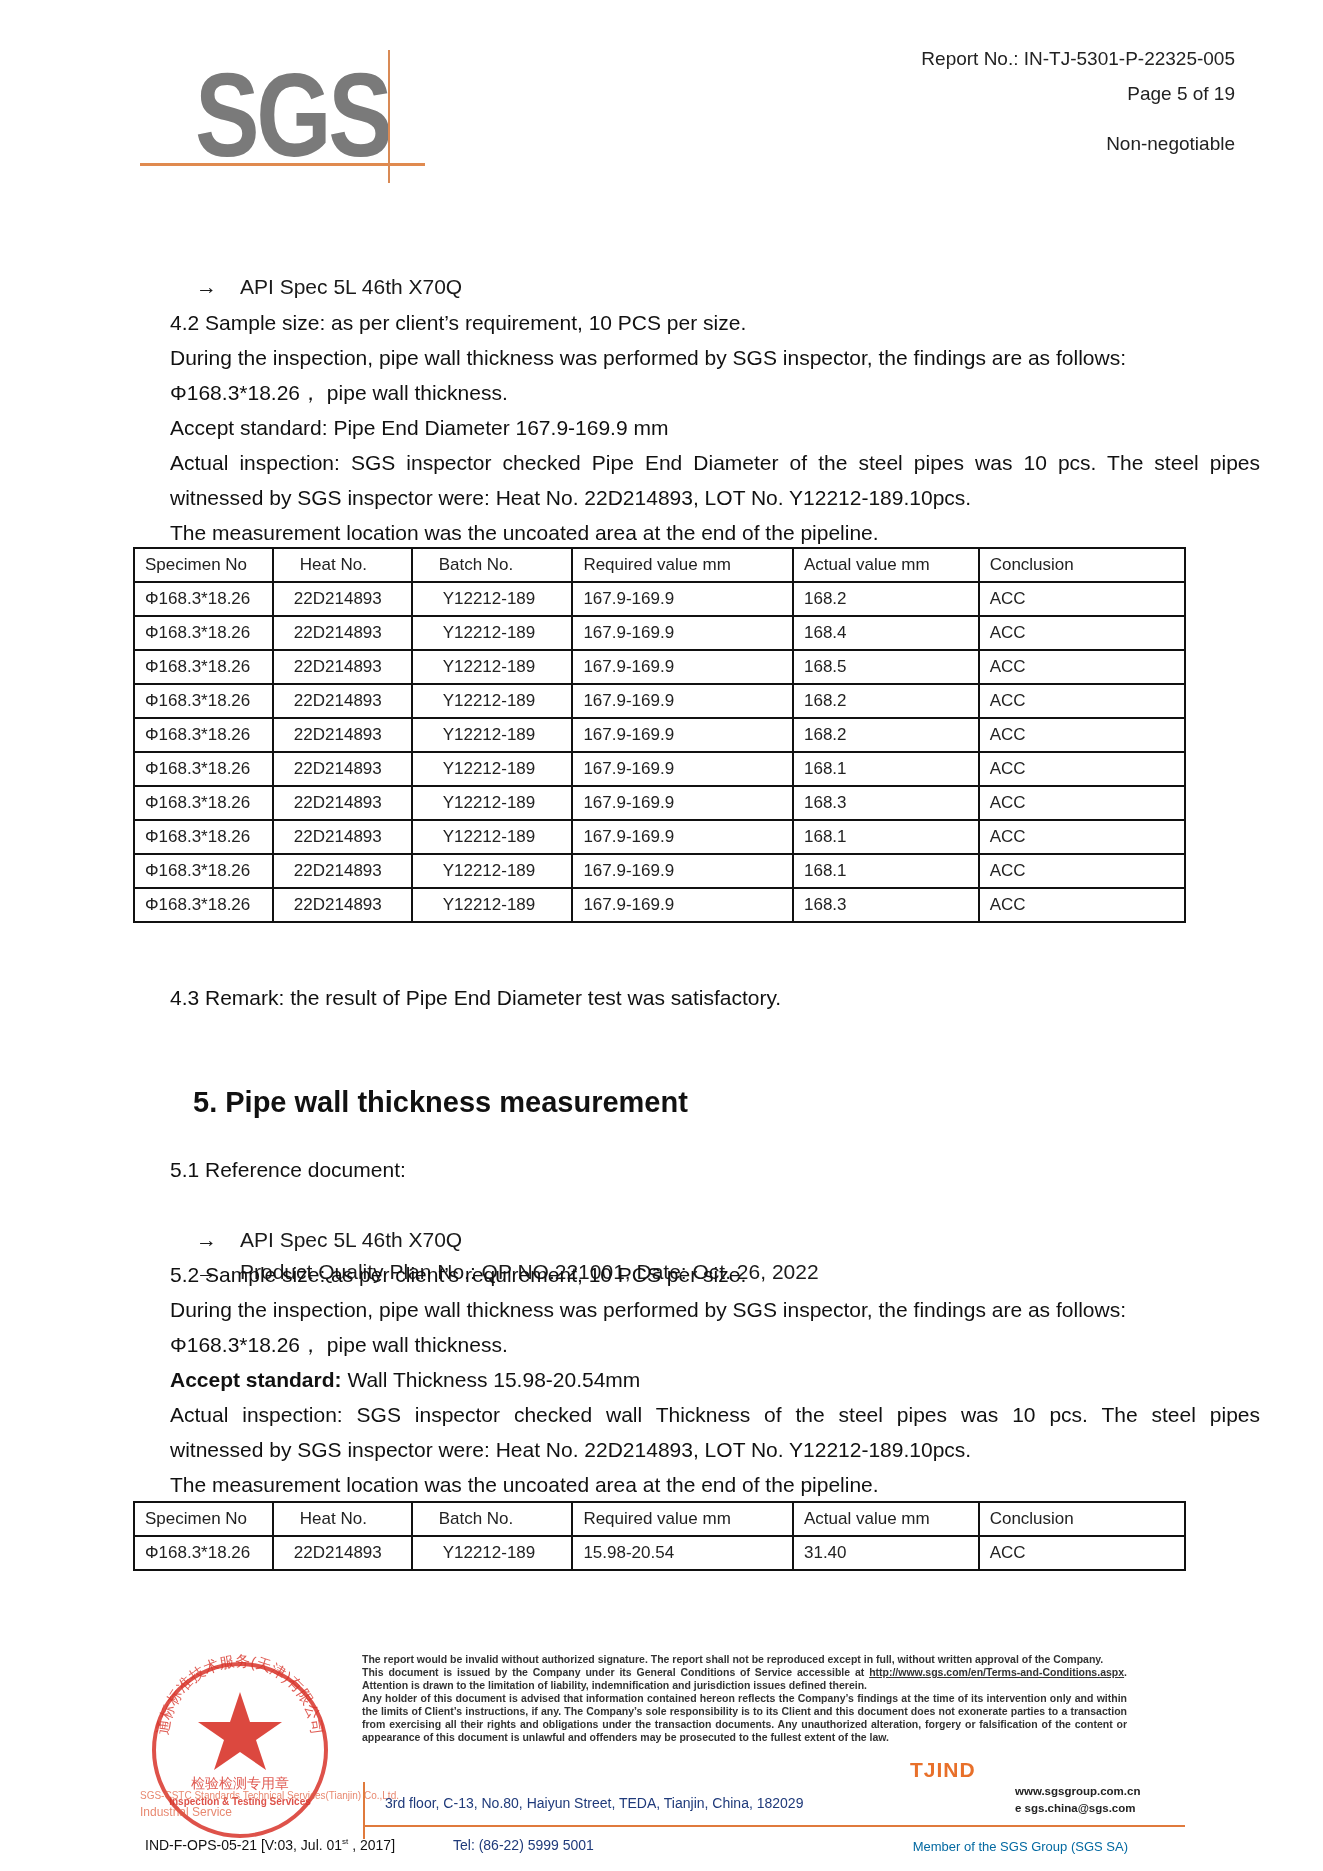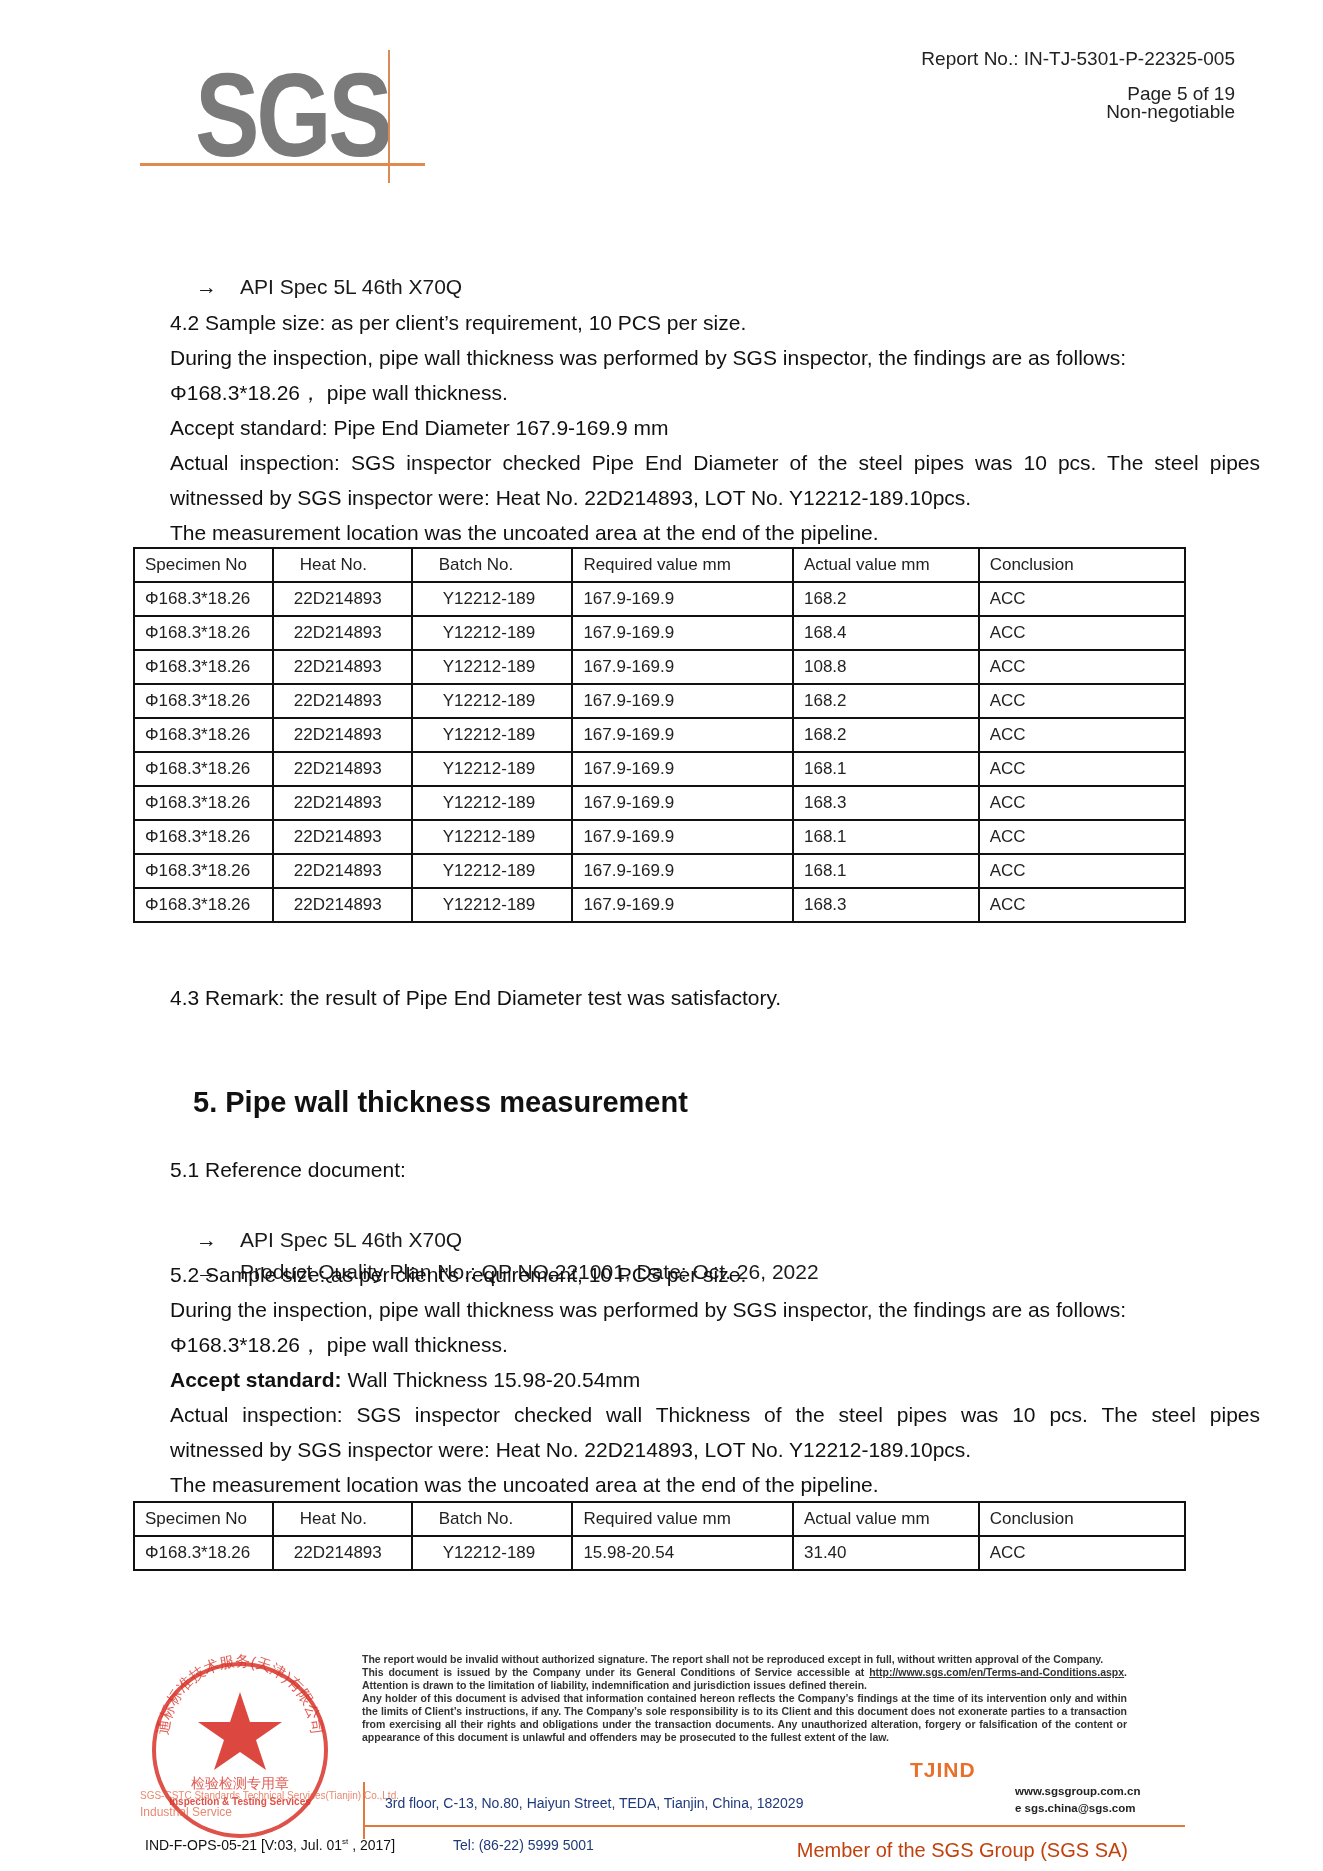--- a/index.html
+++ b/index.html
@@ -10,21 +10,21 @@
   
   .logo { left:140px; top:48px; width:290px; height:140px; }
   .logo-text { position:absolute; left:55px; top:8px; font-family:"Liberation Sans", sans-serif;
                font-weight:bold; font-size:118px; letter-spacing:-4px; color:#7a7a7a;
                transform:scaleX(0.82); transform-origin:left top; line-height:1; }
   .logo-hline { position:absolute; left:0; top:115px; width:285px; height:3px; background:#e08a4f; }
   .logo-vline { position:absolute; left:248px; top:2px; width:2px; height:133px; background:#d98a55; }
 
   
   .hdr { right:88px; text-align:right; font-size:19px; color:#222; }
-  .hdr1 { top:48px; } .hdr2 { top:83px; } .hdr3 { top:101px; }
+  .hdr1 { top:48px; } .hdr2 { top:83px; } .hdr3 { top:133px; }
 
   
   .p { left:146px; font-size:21px; line-height:26px; white-space:nowrap; color:#111;margin-left:24px; }
   .arrow-line { left:196px; font-size:21px; line-height:26px; white-space:nowrap; }
   .arrow-line .arr { display:inline-block; width:44px; }
   .justify { width:1090px; text-align:justify; text-align-last:justify; white-space:normal; }
   .h5 { left:193px; top:1086px; font-size:29px; font-weight:bold; color:#111; }
   .bold { font-weight:bold; }
 
   
@@ -42,21 +42,21 @@
                 font-weight:bold; color:#333; text-align:justify; }
   .disclaimer .u { text-decoration:underline; }
   .tjind { left:910px; top:1758px; font-size:21px; font-weight:bold; color:#e8702a; letter-spacing:1px; }
   .f-vline { left:363px; top:1782px; width:2px; height:57px; background:#e07a3c; }
   .f-hline { left:363px; top:1825px; width:822px; height:2px; background:#e07a3c; }
   .address { left:385px; top:1795px; font-size:14px; color:#1f3a7a; }
   .web { left:1015px; top:1783px; font-size:11.5px; color:#222; font-weight:bold; line-height:17px; text-align:left; }
   .formcode { left:145px; top:1837px; font-size:14px; color:#111; }
   .formcode sup { font-size:8px; }
   .tel { left:453px; top:1837px; font-size:14px; color:#1f3a7a; }
-  .member { right:195px; top:1839px; font-size:20px; color:#c2410c; }
+  .member { right:195px; top:1839px; font-size:13px; color:#0369a1; }
   .stamp-side { left:140px; top:1788px; font-size:12px; color:#e06040; opacity:0.75; line-height:16px; }
 </style>
 </head>
 <body>
 
 <div class="abs logo">
   <div class="logo-text">SGS</div>
   <div class="logo-hline"></div>
   <div class="logo-vline"></div>
 </div>
@@ -108,21 +108,21 @@
         <td class="c3">Y12212-189</td>
         <td class="c4">167.9-169.9</td>
         <td class="c5">168.4</td>
         <td class="c6">ACC</td>
       </tr>
       <tr class="body">
         <td class="c1">Φ168.3*18.26</td>
         <td class="c2">22D214893</td>
         <td class="c3">Y12212-189</td>
         <td class="c4">167.9-169.9</td>
-        <td class="c5">108.8</td>
+        <td class="c5">168.5</td>
         <td class="c6">ACC</td>
       </tr>
       <tr class="body">
         <td class="c1">Φ168.3*18.26</td>
         <td class="c2">22D214893</td>
         <td class="c3">Y12212-189</td>
         <td class="c4">167.9-169.9</td>
         <td class="c5">168.2</td>
         <td class="c6">ACC</td>
       </tr>

